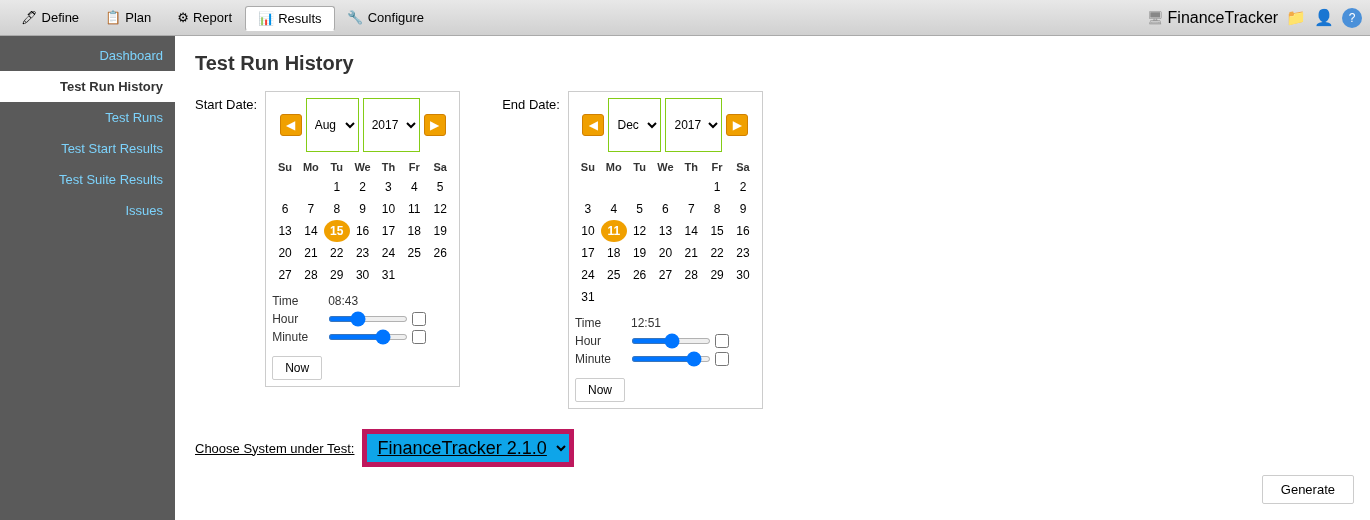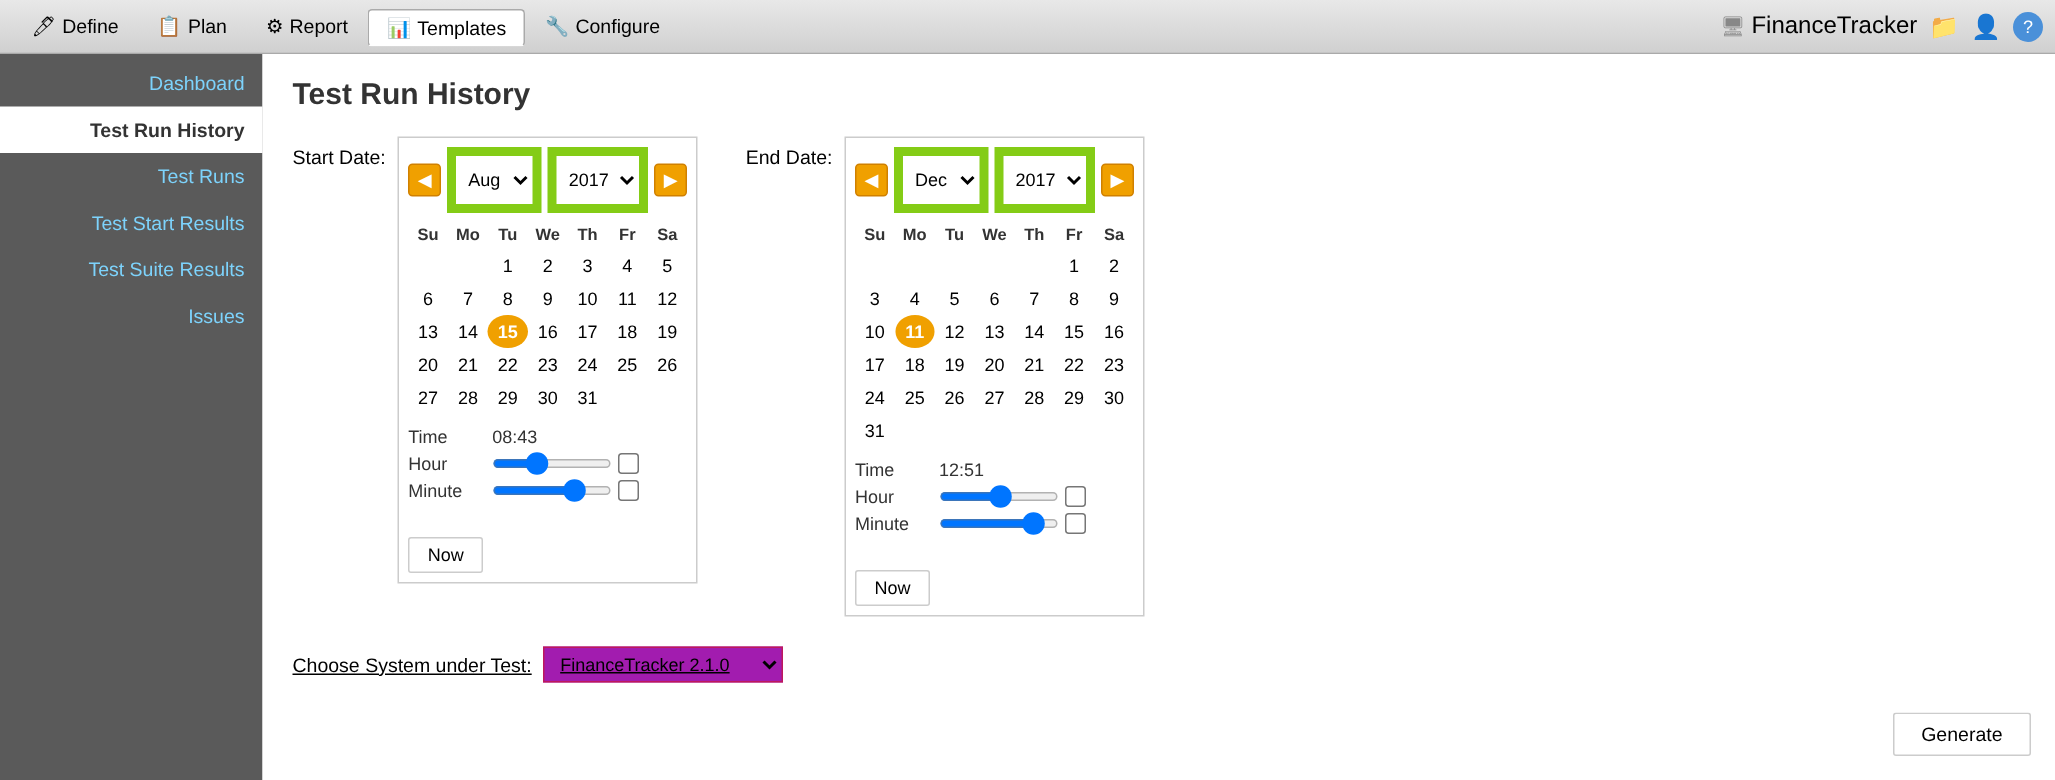--- a/index.html
+++ b/index.html
@@ -35,43 +35,43 @@
       padding: 8px 12px; text-align: right; cursor: pointer;
       font-size: 13px; color: #7dd3fc;
     }
     .sidebar-item.active { background: white; color: #333; font-weight: bold; }
 
     
     .content { flex: 1; background: white; padding: 16px 20px; overflow: auto; }
     .page-title { font-size: 20px; font-weight: bold; margin-bottom: 16px; color: #333; }
 
     
-    .date-pickers-row { display: flex; gap: 32px; align-items: flex-start; }
+    .date-pickers-row { display: flex; gap: 42px; align-items: flex-start; }
 
     .date-section { display: flex; align-items: flex-start; gap: 8px; }
     .date-label { font-size: 13px; padding-top: 6px; white-space: nowrap; }
 
     .calendar-container {
       border: 1px solid #ccc; padding: 6px; background: white;
       min-width: 195px;
     }
 
     .cal-header {
       display: flex; align-items: center; justify-content: center; gap: 4px;
       margin-bottom: 6px;
     }
     .cal-nav-btn {
       width: 22px; height: 22px; background: #f0a000;
       border: 1px solid #d08000; border-radius: 3px; cursor: pointer;
       display: flex; align-items: center; justify-content: center;
       font-size: 12px; color: white;
     }
     .cal-select {
-      border: 6px solid #84cc16; background: white; font-size: 12px;
-      padding: 8px 4px; cursor: pointer;
+      border: 1px solid #84cc16; background: white; font-size: 12px;
+      padding: 18px 4px; cursor: pointer;
     }
 
     .cal-grid { width: 100%; border-collapse: collapse; }
     .cal-grid th {
       text-align: center; font-size: 11px; color: #333;
       padding: 3px 0; font-weight: bold;
     }
     .cal-grid td {
       text-align: center; font-size: 12px; padding: 4px 2px;
       cursor: pointer; min-width: 24px;
@@ -84,33 +84,33 @@
 
     .time-section { margin-top: 8px; font-size: 12px; }
     .time-row { display: flex; align-items: center; gap: 6px; margin-bottom: 4px; }
     .time-label-col { width: 50px; color: #333; }
     .time-value { color: #333; }
     .time-slider-container { display: flex; align-items: center; gap: 4px; }
     .time-slider { width: 80px; height: 6px; }
     .time-checkbox { width: 14px; height: 14px; }
 
     .now-btn {
-      margin-top: 20px; padding: 4px 12px; background: white;
+      margin-top: 8px; padding: 4px 12px; background: white;
       border: 1px solid #ccc; cursor: pointer; font-size: 12px;
       border-radius: 2px;
     }
 
     
     .sut-row {
       display: flex; align-items: center; gap: 8px;
       margin-top: 20px; font-size: 13px; text-decoration: underline;
     }
     .sut-select {
-      border: 1px solid #be185d; padding: 3px 6px; font-size: 12px;
-      background: #a21caf; cursor: pointer; min-width: 160px;
+      border: 5px solid #be185d; padding: 3px 6px; font-size: 18px;
+      background: #0ea5e9; cursor: pointer; min-width: 160px;
     }
 
     
     .generate-area {
       position: fixed; bottom: 16px; right: 16px;
     }
     .generate-btn {
       padding: 6px 18px; background: white; border: 1px solid #ccc;
       cursor: pointer; font-size: 13px; border-radius: 2px;
     }
@@ -126,21 +126,21 @@
   <div class="nav-item">
     <span>📋</span>
     <span>Plan</span>
   </div>
   <div class="nav-item">
     <span>⚙</span>
     <span>Report</span>
   </div>
   <div class="nav-item active">
     <span>📊</span>
-    <span>Templates</span>
+    <span>Results</span>
   </div>
   <div class="nav-item">
     <span>🔧</span>
     <span>Configure</span>
   </div>
   <div class="nav-right">
     <div style="display:flex;align-items:center;gap:4px;">
       <span style="color:#888;">🖥</span>
       <span style="font-size:16px;">FinanceTracker</span>
     </div>

